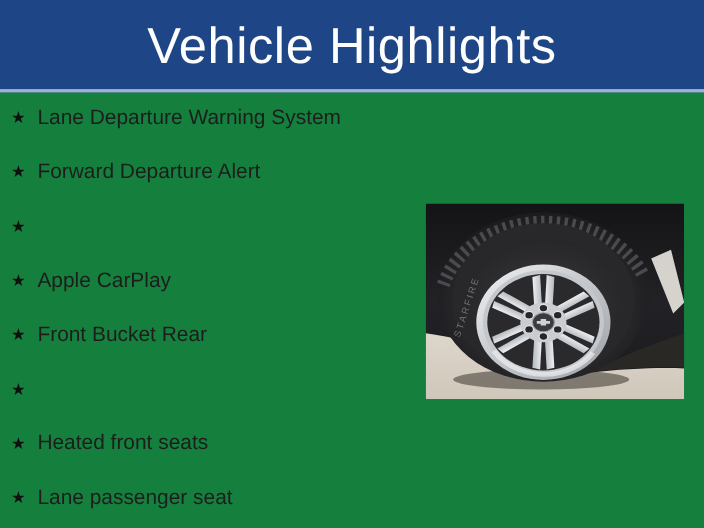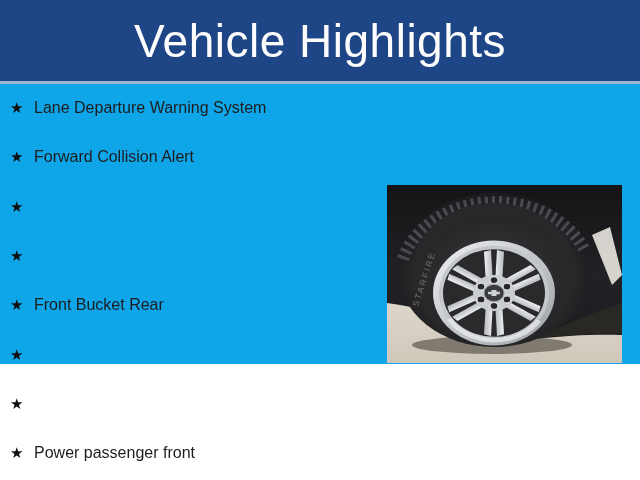--- a/index.html
+++ b/index.html
@@ -1,30 +1,30 @@
 <!DOCTYPE html>
 <html><head>
 <meta charset="utf-8">
 <style>
   html,body{margin:0;padding:0;}
   body{width:640px;height:480px;overflow:hidden;background:#ffffff;
        font-family:"Liberation Sans",sans-serif;}
-  .slide{position:relative;width:640px;height:364px;background:#0ea5e9;}
+  .slide{position:relative;width:640px;height:480px;background:#15803d;}
 
   
   .header{position:absolute;top:0;left:0;width:640px;height:81px;
           background:#1e4687;border-bottom:3px solid #9fb4d2;
           display:flex;align-items:center;justify-content:center;box-sizing:content-box;}
   .title{margin:0;color:#fdfdfd;font-size:46px;font-weight:400;letter-spacing:.5px;line-height:1;}
 
   
   .features{position:absolute;left:10px;top:83px;margin:0;padding:0;list-style:none;width:380px;}
   .features li{height:49.3px;display:flex;align-items:center;}
   .star{width:16px;font-size:15px;color:#101010;margin-right:8px;text-align:left;line-height:1;}
-  .feature-label{font-size:16px;color:#1d1d1d;white-space:nowrap;}
+  .feature-label{font-size:19px;color:#1d1d1d;white-space:nowrap;}
 
   
   .photo{position:absolute;left:387px;top:185px;width:235px;height:178px;}
   .photo svg{display:block;width:100%;height:100%;}
   .brandtext{font-family:"Liberation Sans",sans-serif;font-size:8.5px;
              letter-spacing:2px;fill:#787670;opacity:.95;}
 </style>
 </head>
 <body>
 
@@ -34,41 +34,43 @@
     <h1 class="title">Vehicle Highlights</h1>
   </div>
 
   <ul class="features">
     <li>
       <span class="star">★</span>
       <span class="feature-label">Lane Departure Warning System</span>
     </li>
     <li>
       <span class="star">★</span>
-      <span class="feature-label">Forward Collision Alert</span>
+      <span class="feature-label">Forward Departure Alert</span>
     </li>
     <li>
       <span class="star">★</span>
     </li>
     <li>
       <span class="star">★</span>
+      <span class="feature-label">Apple CarPlay</span>
     </li>
     <li>
       <span class="star">★</span>
       <span class="feature-label">Front Bucket Rear</span>
     </li>
     <li>
       <span class="star">★</span>
     </li>
     <li>
       <span class="star">★</span>
+      <span class="feature-label">Heated front seats</span>
     </li>
     <li>
       <span class="star">★</span>
-      <span class="feature-label">Power passenger front</span>
+      <span class="feature-label">Lane passenger seat</span>
     </li>
   </ul>
 
   <div class="photo">
     <svg viewBox="0 0 235 178" preserveAspectRatio="none">
       <defs>
         <linearGradient id="darkbody" x1="0" y1="0" x2="0" y2="1">
           <stop offset="0" stop-color="#141416"></stop>
           <stop offset="0.5" stop-color="#222226"></stop>
           <stop offset="1" stop-color="#1a1a1d"></stop>

